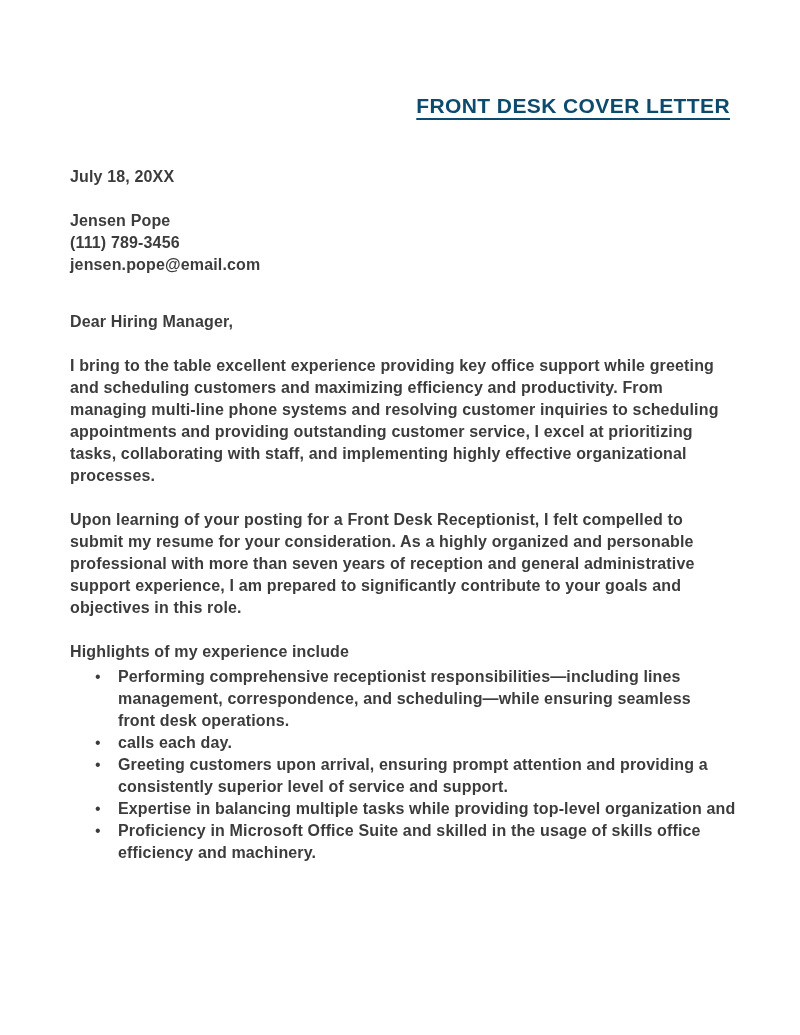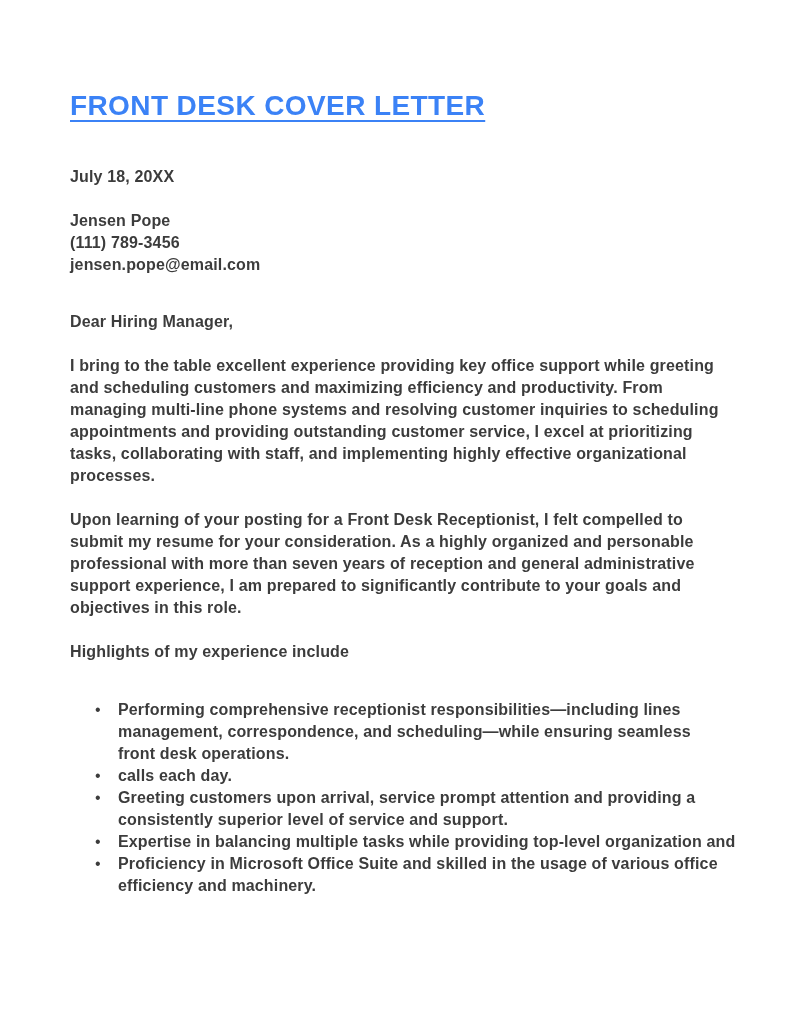--- a/index.html
+++ b/index.html
@@ -16,42 +16,42 @@
   }
   .page {
     width: 800px;
     height: 1035px;
     box-sizing: border-box;
     padding: 0 70px;
     background: #ffffff;
   }
   .title {
     margin: 92px 0 46px;
-    text-align: left;
-    font-size: 28px;
+    text-align: right;
+    font-size: 21px;
     line-height: 28px;
     font-weight: bold;
     letter-spacing: 0.4px;
-    color: #3b82f6;
+    color: #0c4a6e;
     text-decoration: underline;
     text-decoration-thickness: 2px;
     text-underline-offset: 5px;
   }
   .line {
     font-size: 16px;
     line-height: 22px;
     letter-spacing: 0.15px;
     white-space: nowrap;
     font-weight: bold;
   }
   .date-block    { margin-bottom: 22px; }
   .sender-block  { margin-bottom: 35px; }
   .salutation    { margin-bottom: 22px; margin-top: 21px; }
   .para          { margin-bottom: 22px; }
-  .hl-heading    { margin-bottom: 36px; }
+  .hl-heading    { margin-bottom: 3px; }
   .hl-list {
     list-style: none;
     margin: 0;
     padding: 0;
   }
   .hl {
     position: relative;
     padding-left: 48px;
   }
   .bullet {
@@ -112,27 +112,27 @@
         <div class="line">Performing comprehensive receptionist responsibilities—including lines</div>
         <div class="line">management, correspondence, and scheduling—while ensuring seamless</div>
         <div class="line">front desk operations.</div>
       </li>
       <li class="hl">
         <span class="bullet">•</span>
         <div class="line">calls each day.</div>
       </li>
       <li class="hl">
         <span class="bullet">•</span>
-        <div class="line">Greeting customers upon arrival, service prompt attention and providing a</div>
+        <div class="line">Greeting customers upon arrival, ensuring prompt attention and providing a</div>
         <div class="line">consistently superior level of service and support.</div>
       </li>
       <li class="hl">
         <span class="bullet">•</span>
         <div class="line">Expertise in balancing multiple tasks while providing top-level organization and</div>
       </li>
       <li class="hl">
         <span class="bullet">•</span>
-        <div class="line">Proficiency in Microsoft Office Suite and skilled in the usage of various office</div>
+        <div class="line">Proficiency in Microsoft Office Suite and skilled in the usage of skills office</div>
         <div class="line">efficiency and machinery.</div>
       </li>
     </ul>
 
 </div>
 
 </body></html>

